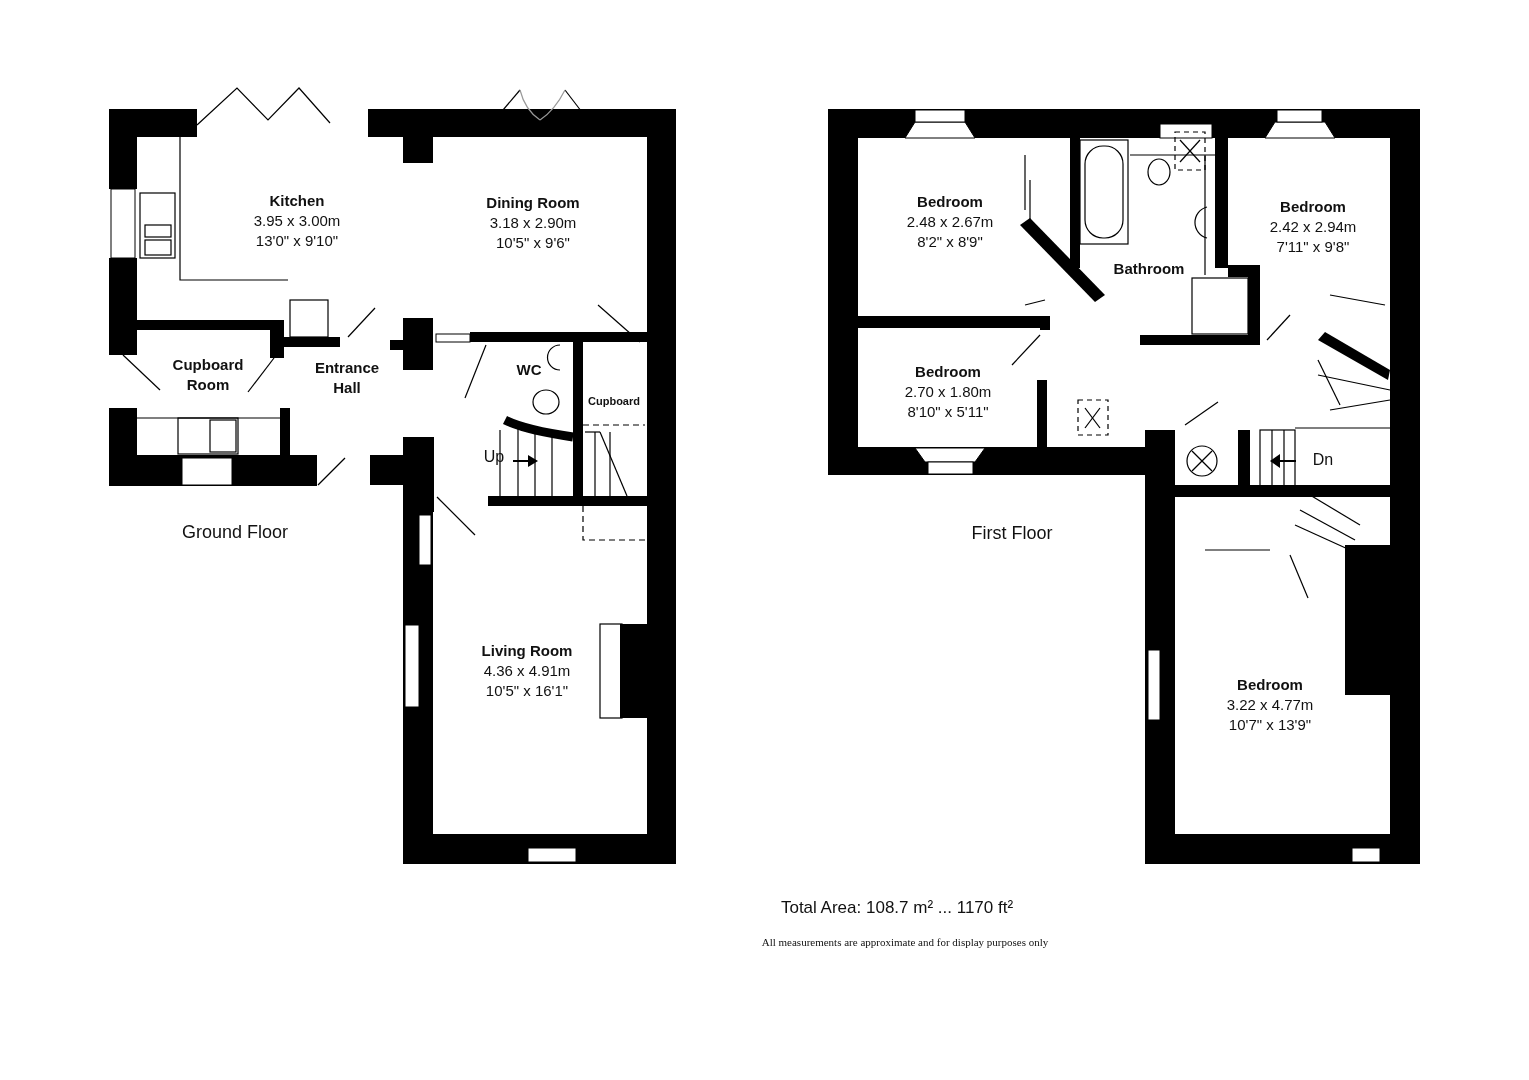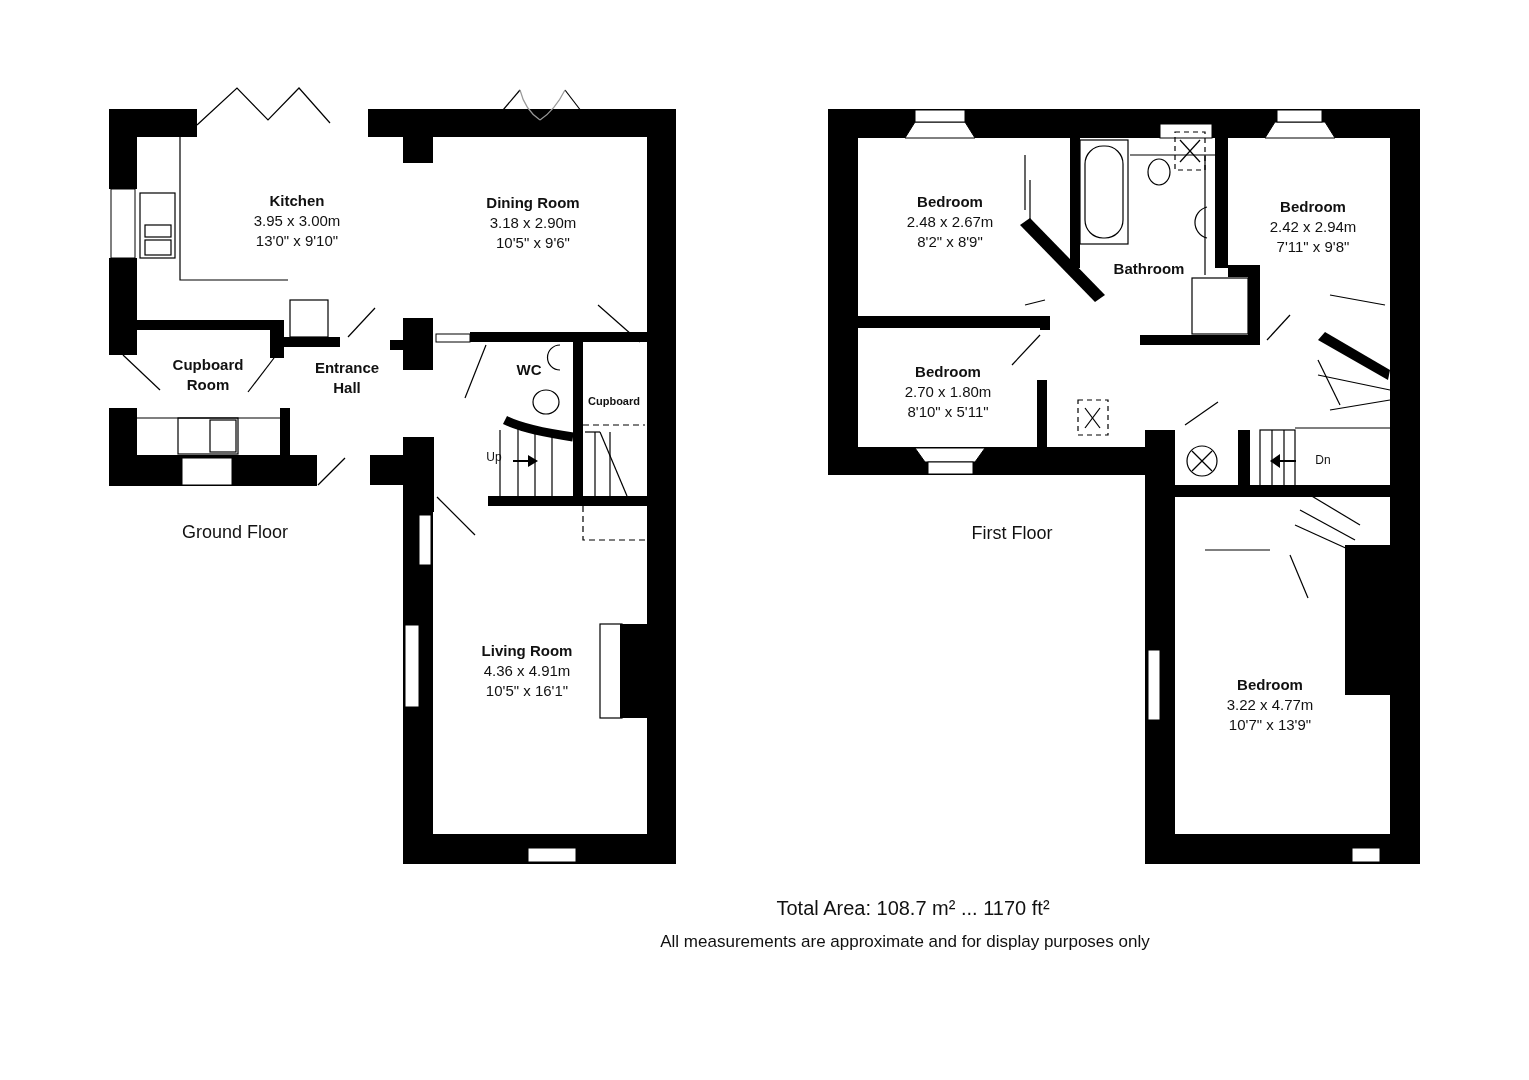--- a/index.html
+++ b/index.html
@@ -3,23 +3,23 @@
 <meta charset="utf-8">
 <style>
   html,body{margin:0;padding:0;background:#ffffff;}
   body{width:1529px;height:1080px;position:relative;overflow:hidden;font-family:"Liberation Sans",sans-serif;color:#111;}
   svg.plan{position:absolute;left:0;top:0;}
   .lbl{position:absolute;transform:translate(-50%,-50%);text-align:center;white-space:nowrap;line-height:20px;}
   .rn{font-weight:bold;font-size:15px;}
   .rd{font-size:15px;}
   .small{font-size:11px;font-weight:bold;}
   .floor{position:absolute;transform:translate(-50%,-50%);font-weight:normal;font-size:18px;white-space:nowrap;}
-  .stair{position:absolute;transform:translate(-50%,-50%);font-size:12px;}
-  .total{position:absolute;left:897px;top:908px;transform:translate(-50%,-50%);font-size:20px;white-space:nowrap;margin-left:16px;}
-  .disc{position:absolute;left:905px;top:942px;transform:translate(-50%,-50%);font-size:17px;white-space:nowrap;}
+  .stair{position:absolute;transform:translate(-50%,-50%);font-size:16px;}
+  .total{position:absolute;left:897px;top:908px;transform:translate(-50%,-50%);font-size:17px;white-space:nowrap;}
+  .disc{position:absolute;left:905px;top:942px;transform:translate(-50%,-50%);font-size:11px;white-space:nowrap;font-family:Liberation Serif, serif;}
 </style>
 </head>
 <body>
 
 <svg class="plan" width="1529" height="1080" viewBox="0 0 1529 1080">
   <g fill="#000">
 
     <rect x="109" y="109" width="88" height="28"></rect>
     <rect x="368" y="109" width="222" height="28"></rect>
     <rect x="403" y="137" width="30" height="26"></rect>

